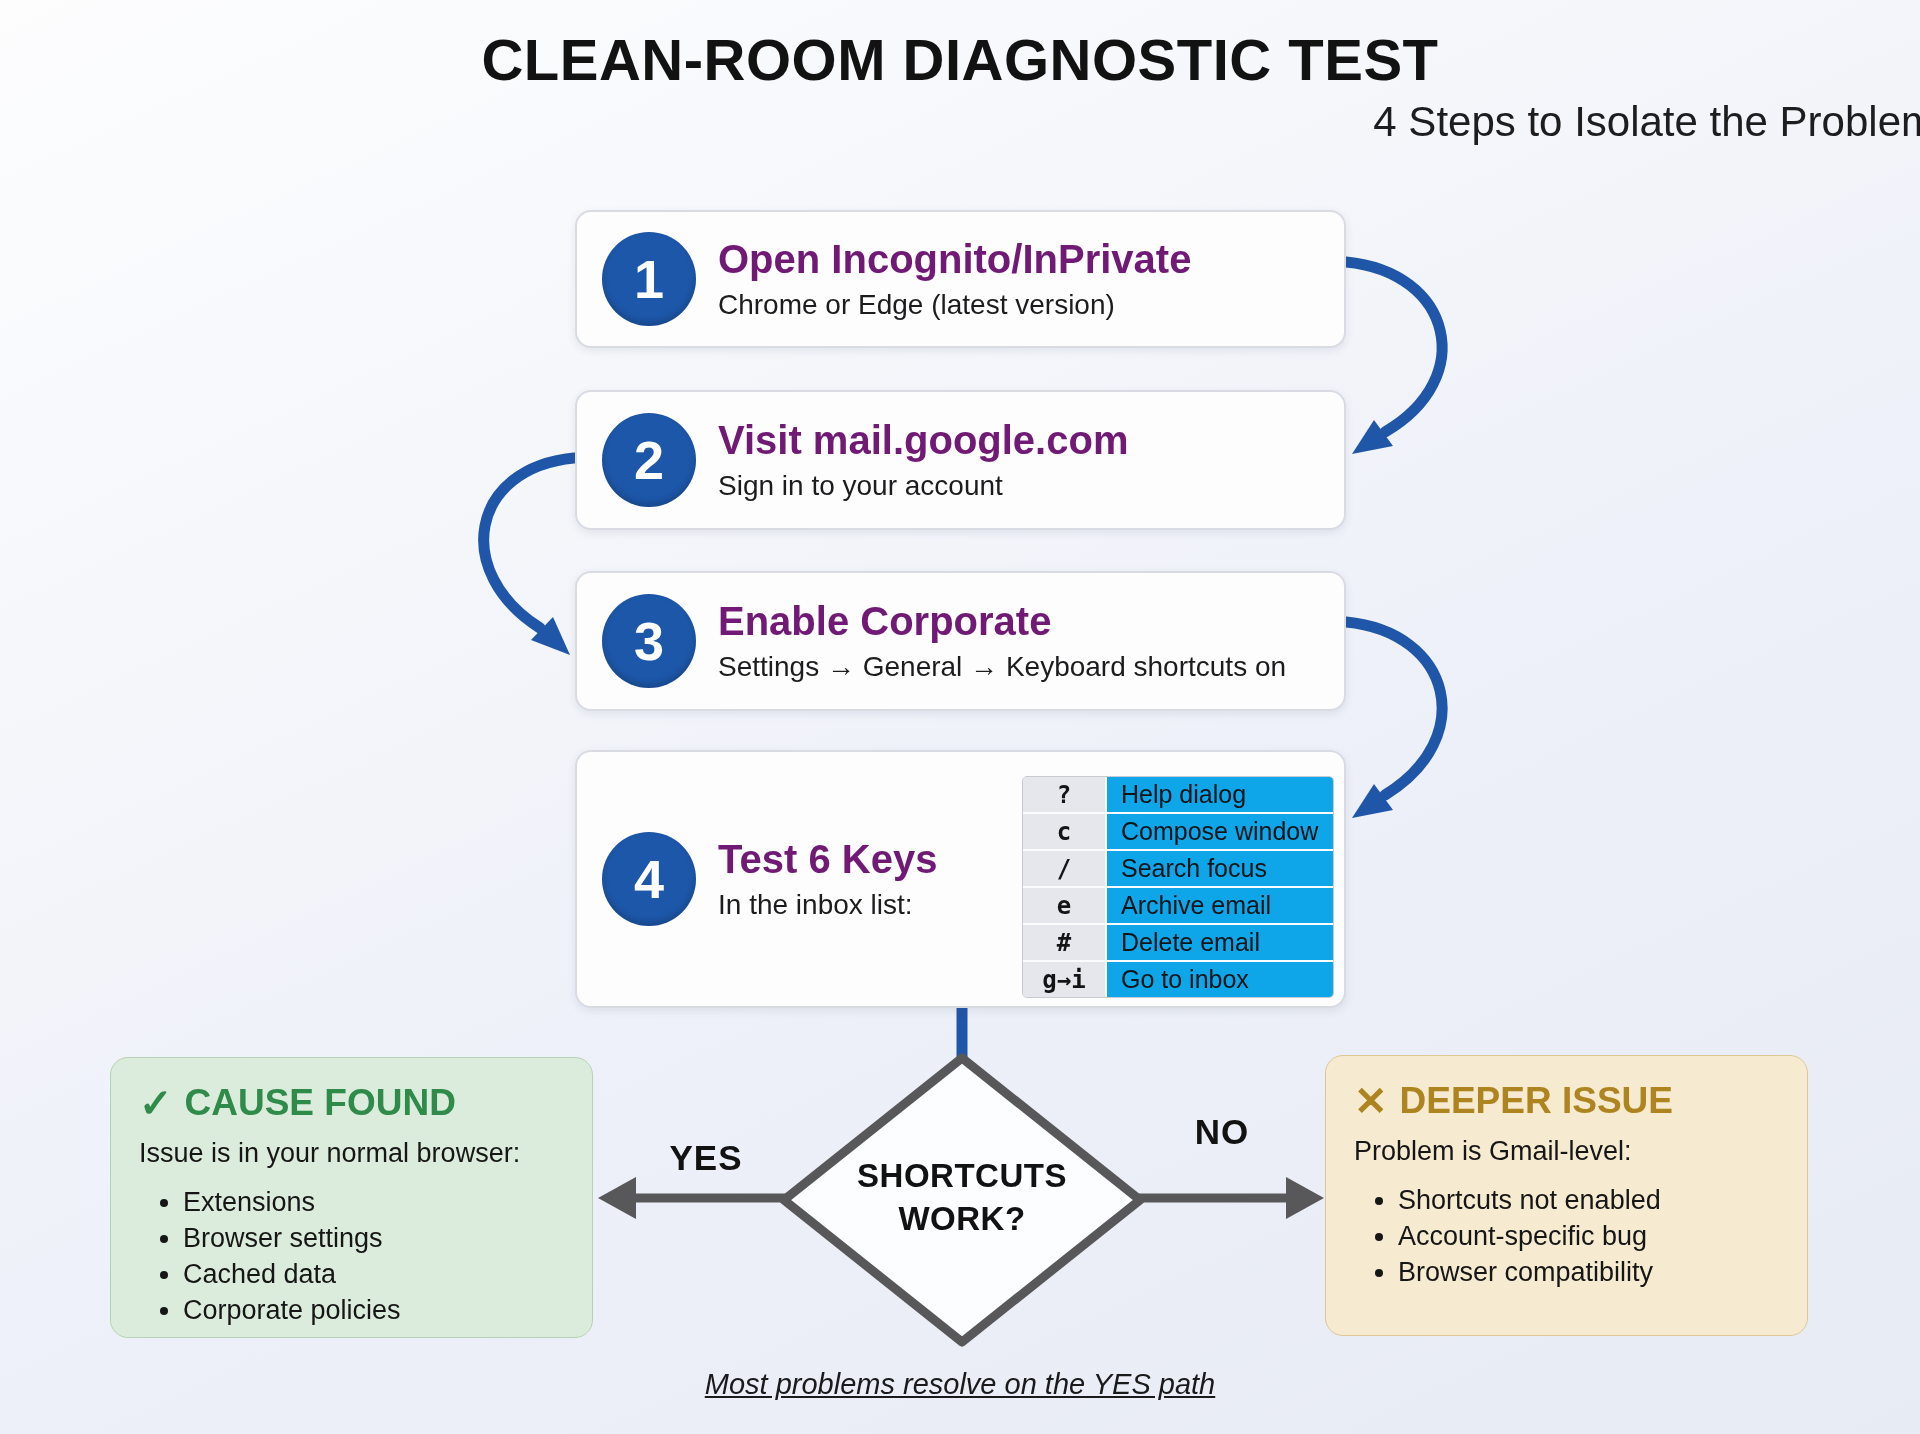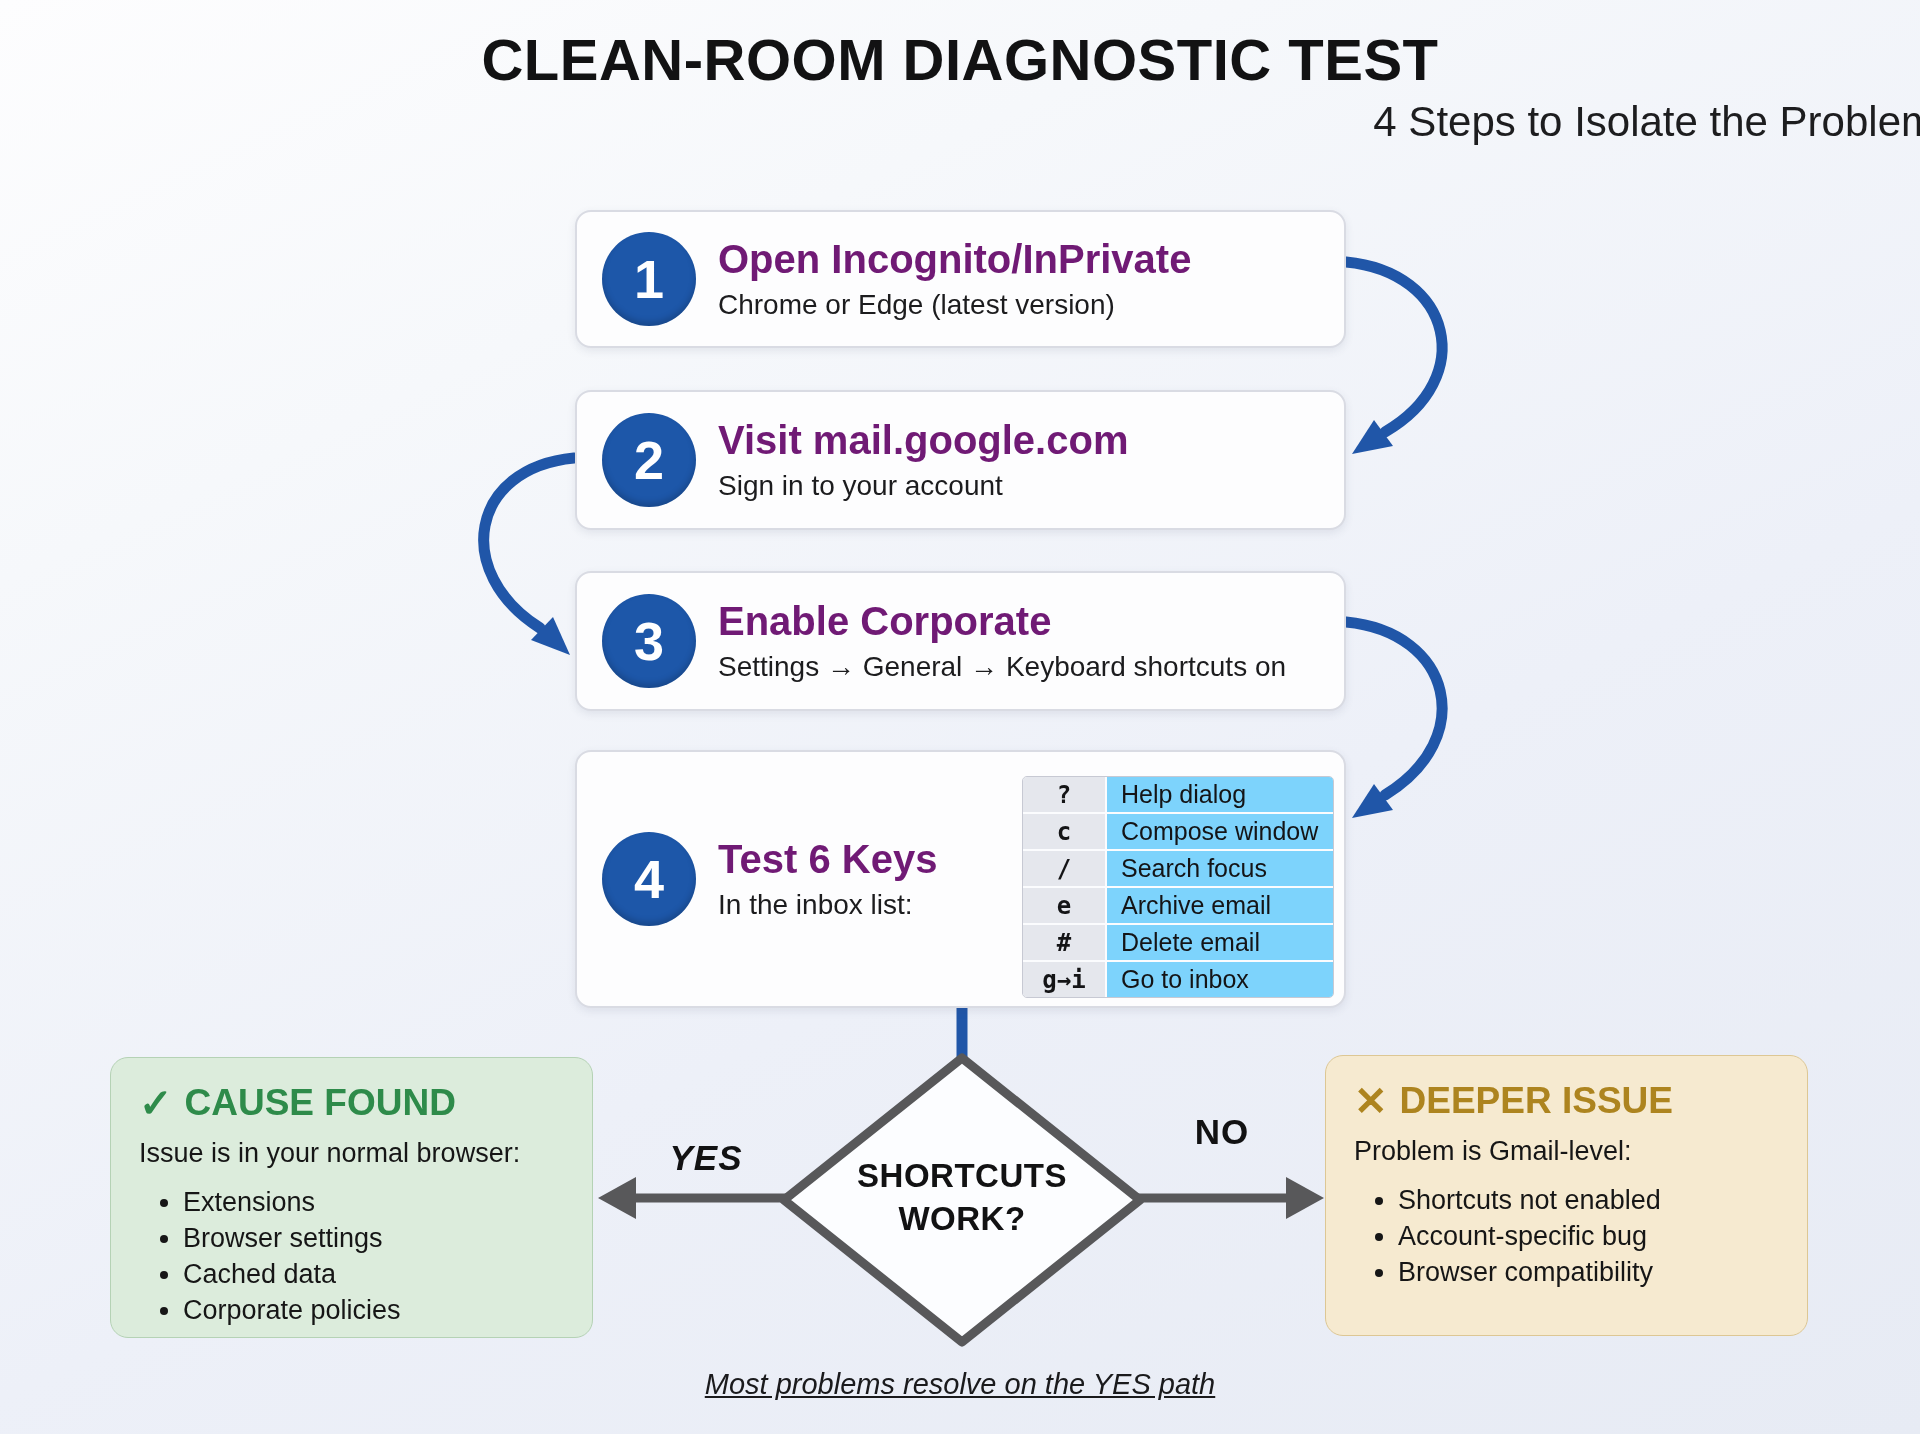--- a/index.html
+++ b/index.html
@@ -52,37 +52,37 @@
     display:flex;flex-direction:column;box-sizing:border-box;
   }
   .key-row{flex:1;display:flex;border-bottom:2px solid #fbfcfe;}
   .key-row:last-child{border-bottom:none;}
   .key-cell{
     flex:0 0 82px;background:#e5e7ed;border-right:2px solid #fbfcfe;
     display:flex;align-items:center;justify-content:center;
     font-family:"DejaVu Sans Mono", monospace;font-size:24px;font-weight:700;color:#141416;
   }
   .action-cell{
-    flex:1;background:#7dd3fc;display:flex;align-items:center;
+    flex:1;background:#0ea5e9;display:flex;align-items:center;
     padding-left:14px;font-size:25px;color:#141416;
   }
   
   .flow-svg{position:absolute;top:0;left:0;}
   
   .decision-label{
     position:absolute;left:962px;top:1198px;
     transform:translate(-50%,-50%);
     text-align:center;font-size:33px;font-weight:700;color:#121213;
     line-height:1.3;letter-spacing:.5px;
   }
   .branch-label{
     position:absolute;transform:translate(-50%,-50%);
     font-size:35px;font-weight:700;color:#121213;letter-spacing:1px;
   }
-  .yes-label{left:706px;top:1158px;font-style:italic;}
+  .yes-label{left:706px;top:1158px;}
   .no-label{left:1222px;top:1132px;}
   
   .outcome-box{
     position:absolute;width:483px;height:281px;
     border-radius:18px;box-sizing:border-box;
     padding:24px 28px;
   }
   .outcome-yes{
     left:110px;top:1057px;
     background:#dcecdc;border:1.5px solid #b5d2b5;

